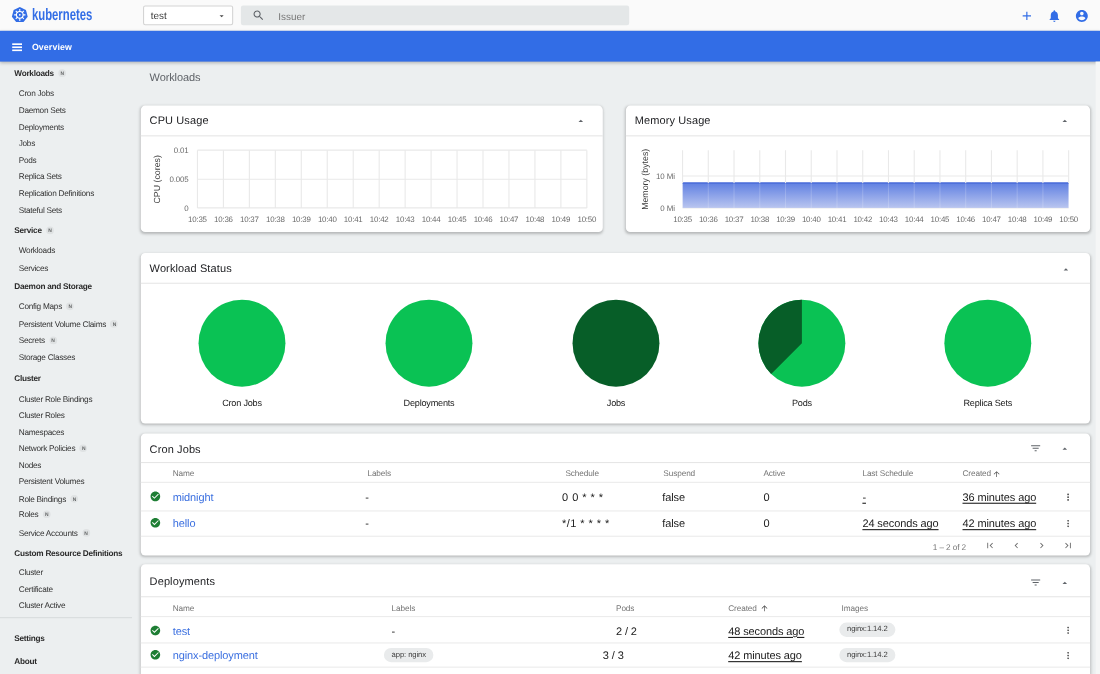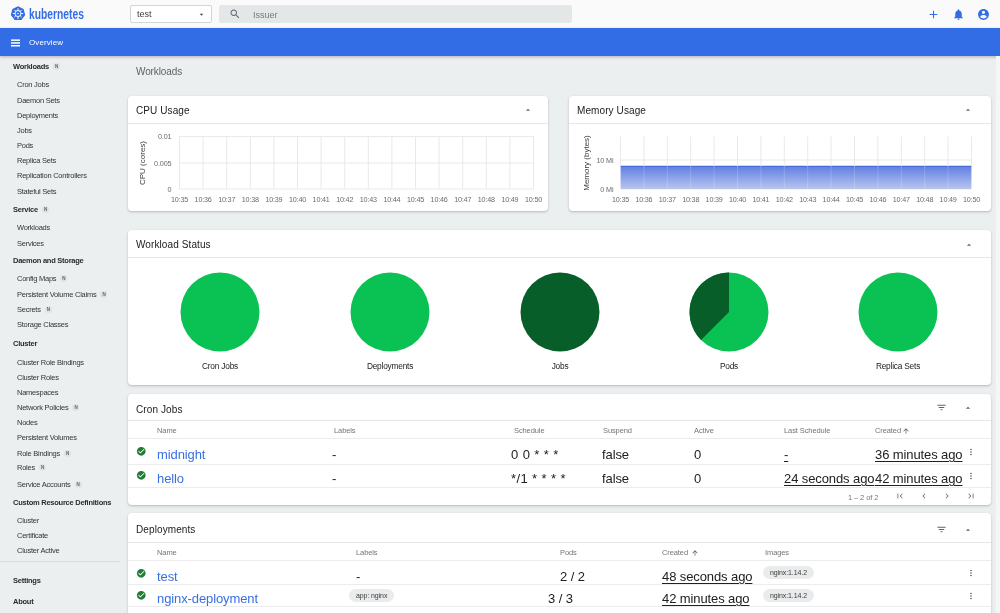--- a/index.html
+++ b/index.html
@@ -1,21 +1,21 @@
 <!DOCTYPE html>
 <html><head><meta charset="utf-8"><title>Kubernetes Dashboard</title>
 <style>
 *{margin:0;padding:0;box-sizing:border-box}
 html,body{width:1000px;height:613px;overflow:hidden}
 body{font-family:"Liberation Sans",sans-serif;background:#eceff0;position:relative}
 .abs{position:absolute}
 .card{position:absolute;background:#fff;border-radius:4px;box-shadow:0 1px 3px rgba(0,0,0,.14),0 1px 2px rgba(0,0,0,.10)}
 .ct{position:absolute;left:8px;font-size:10px;color:#202124;letter-spacing:.1px}
 .hdrcell{position:absolute;font-size:7.5px;letter-spacing:-.1px;color:#757575;white-space:nowrap}
-.cell{position:absolute;font-size:13px;letter-spacing:-.1px;color:#212121;white-space:nowrap}
+.cell{position:absolute;font-size:10px;letter-spacing:-.1px;color:#212121;white-space:nowrap}
 .link{color:#3a6fe0}
 .und{text-decoration:underline;text-decoration-thickness:0.5px;text-underline-offset:1.5px}
 .chip{position:absolute;background:#e9ebec;border-radius:8px;font-size:7px;letter-spacing:-.1px;color:#3c3c3c;padding:3px 7px;white-space:nowrap}
 .snavh{position:absolute;left:13px;font-size:7.5px;letter-spacing:-.25px;font-weight:bold;color:#2b2b2b;display:flex;align-items:center;white-space:nowrap}
 .snav{position:absolute;left:17px;font-size:7.5px;letter-spacing:-.25px;color:#343434;display:flex;align-items:center;white-space:nowrap}
 .nb{display:inline-block;width:7px;height:7px;margin-left:4px;background:#dfe2e3;border-radius:50%;color:#67696a;font-size:4.5px;font-weight:bold;text-align:center;line-height:7.5px}
 svg{display:block}
 </style></head><body>
 
 <div class="abs" style="left:0;top:0;width:1000px;height:28px;background:#fafafa"></div>
@@ -55,29 +55,29 @@
   </svg>
 <svg class="abs" style="left:977px;top:8px" width="13" height="13" viewBox="0 0 24 24">
     <path d="M12 2C6.48 2 2 6.48 2 12s4.48 10 10 10 10-4.48 10-10S17.52 2 12 2zm0 3c1.66 0 3 1.34 3 3s-1.34 3-3 3-3-1.34-3-3 1.34-3 3-3zm0 14.2c-2.5 0-4.71-1.28-6-3.22.03-1.99 4-3.08 6-3.08 1.99 0 5.97 1.09 6 3.08-1.29 1.94-3.5 3.22-6 3.22z" fill="#326de6"></path>
   </svg>
 <div class="abs" style="left:0;top:28px;width:1000px;height:28px;background:#326de6;box-shadow:0 1px 3px rgba(0,0,0,.25)"></div>
 <svg class="abs" style="left:10.5px;top:38.5px" width="9" height="8" viewBox="0 0 9 8">
     <rect x="0" y="0.4" width="9" height="1.5" fill="#fff"></rect>
     <rect x="0" y="3.2" width="9" height="1.5" fill="#fff"></rect>
     <rect x="0" y="6" width="9" height="1.5" fill="#fff"></rect>
   </svg>
-<div class="abs" style="left:29px;top:38px;font-size:8px;font-weight:normal;color:#fff;letter-spacing:.1px">Overview</div>
+<div class="abs" style="left:29px;top:38px;font-size:8px;font-weight:bold;color:#fff;letter-spacing:.1px">Overview</div>
 <div class="snavh" style="top:61.5px;height:10px">Workloads<span class="nb">N</span></div>
 <div class="snav" style="top:79.5px;height:10px">Cron Jobs</div>
 <div class="snav" style="top:95px;height:10px">Daemon Sets</div>
 <div class="snav" style="top:110.5px;height:10px">Deployments</div>
 <div class="snav" style="top:125.5px;height:10px">Jobs</div>
 <div class="snav" style="top:140.5px;height:10px">Pods</div>
 <div class="snav" style="top:155.5px;height:10px">Replica Sets</div>
-<div class="snav" style="top:170.5px;height:10px">Replication Controllers</div>
+<div class="snav" style="top:170.5px;height:10px">Replication Definitions</div>
 <div class="snav" style="top:186px;height:10px">Stateful Sets</div>
 <div class="snavh" style="top:204px;height:10px">Service<span class="nb">N</span></div>
 <div class="snav" style="top:222.5px;height:10px">Workloads</div>
 <div class="snav" style="top:238.5px;height:10px">Services</div>
 <div class="snavh" style="top:255.5px;height:10px">Daemon and Storage</div>
 <div class="snav" style="top:273px;height:10px">Config Maps<span class="nb">N</span></div>
 <div class="snav" style="top:289.5px;height:10px">Persistent Volume Claims<span class="nb">N</span></div>
 <div class="snav" style="top:304.5px;height:10px">Secrets<span class="nb">N</span></div>
 <div class="snav" style="top:319px;height:10px">Storage Classes</div>
 <div class="snavh" style="top:338.5px;height:10px">Cluster</div>

